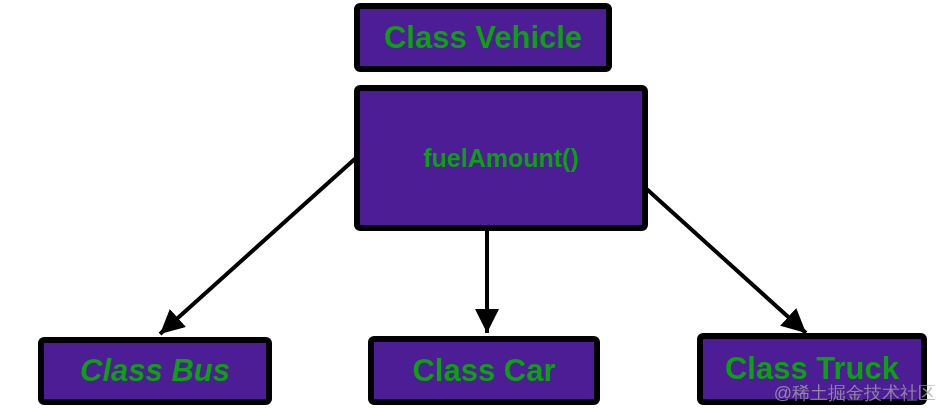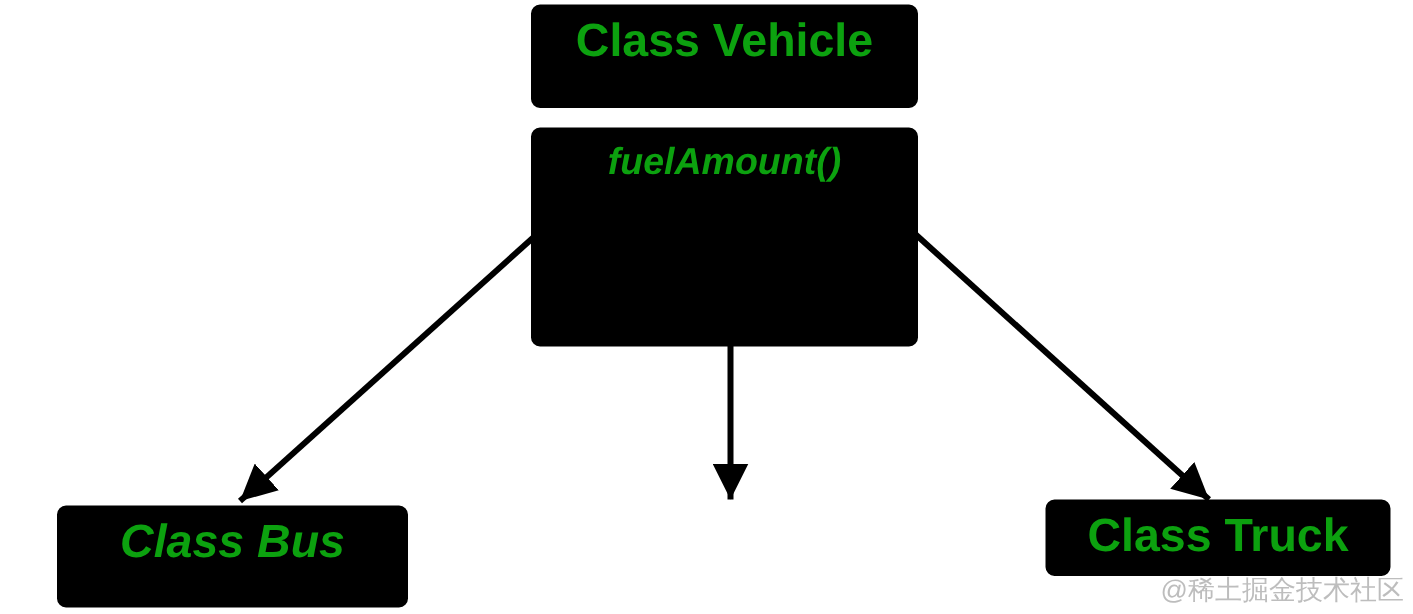--- a/index.html
+++ b/index.html
@@ -13,38 +13,38 @@
     height: 409px;
     background: var(--bg, #ffffff);
     font-family: "Liberation Sans", "DejaVu Sans", sans-serif;
     overflow: hidden;
   }
   .node {
     position: absolute;
     box-sizing: border-box;
     border: 6px solid var(--border, #000000);
     border-radius: 6px;
-    background: #000000;
+    background: #4c1d95;
     display: flex;
-    align-items: flex-start;
+    align-items: center;
     justify-content: center;
     z-index: 2;
   }
   .node .label {
     color: var(--green, #0ca10f);
     font-weight: bold;
     font-size: 31px;
     letter-spacing: 0px;
     white-space: nowrap;
   }
   .box-vehicle { left: 354px; top: 3px;   width: 258px; height: 69px; }
-  .box-methods { left: 354px; top: 85px;  width: 258px; height: 146px; font-style: italic; }
+  .box-methods { left: 354px; top: 85px;  width: 294px; height: 146px; }
   .box-bus     { left: 38px;  top: 337px; width: 234px; height: 68px; font-style: italic; }
   .box-car     { left: 368px; top: 336px; width: 232px; height: 69px; }
-  .box-truck   { left: 697px; top: 333px; width: 230px; height: 51px; }
+  .box-truck   { left: 697px; top: 333px; width: 230px; height: 72px; }
   .methods-list {
     text-align: center;
     color: var(--green, #0ca10f);
     font-weight: bold;
     font-size: 25px;
     line-height: 34px;
   }
   .arrows {
     position: absolute;
     left: 0;
@@ -92,20 +92,23 @@
     </defs>
     <line x1="357" y1="157" x2="160" y2="334" marker-end="url(#arrowhead)"></line>
     <line x1="487" y1="230" x2="487" y2="333" marker-end="url(#arrowhead)"></line>
     <line x1="609" y1="155" x2="806" y2="333" marker-end="url(#arrowhead)"></line>
   </svg>
 
   <div class="node box-bus">
     <span class="label">Class Bus</span>
   </div>
 
+  <div class="node box-car">
+    <span class="label">Class Car</span>
+  </div>
 
   <div class="node box-truck">
     <span class="label">Class Truck</span>
   </div>
 
   <div class="watermark">@稀土掘金技术社区</div>
 
 </div>
 
 </body></html>

